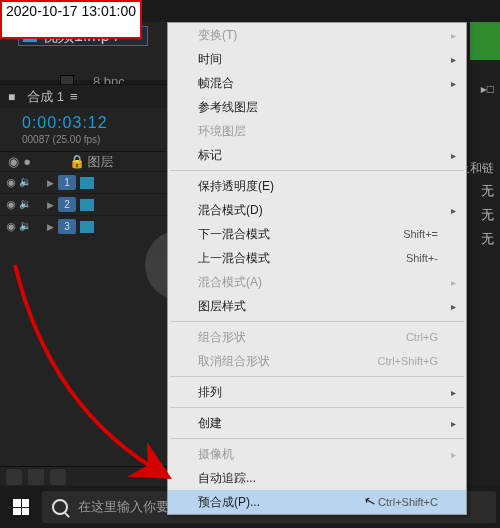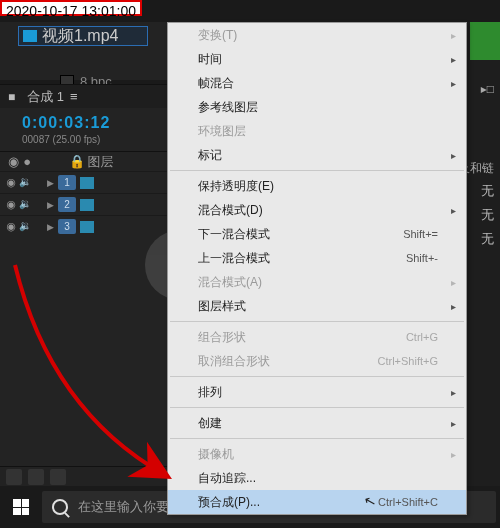--- a/index.html
+++ b/index.html
@@ -1,28 +1,28 @@
 <!DOCTYPE html>
 <html><head>
 <meta charset="utf-8">
 <style>
 *{margin:0;padding:0;box-sizing:border-box;font-family:"Microsoft YaHei",Arial,sans-serif;font-size:13px;-webkit-font-smoothing:antialiased}
 body{width:500px;height:528px;background:#1a1a1a;overflow:hidden;position:relative}
-.ts{position:absolute;top:0;left:0;height:16px;background:#fff;border:2px solid #d00;color:#000;padding:1px 4px;font-size:14px;z-index:50}
+.ts{position:absolute;top:0;left:0;height:39px;background:#fff;border:2px solid #d00;color:#000;padding:1px 4px;font-size:14px;z-index:50}
 .top-area{position:absolute;top:22px;left:0;right:0;height:58px;background:#232323}
 .proj{position:absolute;top:4px;left:18px;width:130px;height:20px;border:1px solid #2b6db3;background:#1f2b38;display:flex;align-items:center;padding:0 4px}
 .vicon{width:14px;height:12px;background:#1a9bd7;margin-right:5px}
 .vtxt{color:#ccc;font-size:16px}
 .meta{position:absolute;top:52px;left:60px;color:#888;font-size:10px;display:flex;gap:6px}
-.bpc{display:flex;align-items:center;gap:6px}
+.bpc{display:flex;align-items:center;gap:19px}
 .colorchip{width:14px;height:14px;background:#333;border:1px solid #000}
 .tl-panel{position:absolute;top:84px;left:0;width:167px;bottom:42px;background:#232323}
 .tl-tab{height:24px;background:#1e1e1e;display:flex;align-items:center;padding:0 8px;color:#bbb;font-size:12px;border-top:1px solid #111}
 .tc{display:flex;align-items:baseline;padding:6px 8px 2px 22px}
-.tc-v{color:#1a9bd7;font-size:16px;font-weight:700;letter-spacing:1px}
+.tc-v{color:#1a9bd7;font-size:16px;font-weight:400;letter-spacing:1px}
 .fps{color:#888;font-size:10px;padding:0 8px 6px 22px}
 .hdr-row{height:20px;display:flex;align-items:center;padding:0 4px;color:#999;font-size:11px;border-top:1px solid #111}
 .hdr-row .lock{margin-left:38px}
 .layer-rows{background:#232323}
 .lrow{height:22px;display:flex;align-items:center;border-top:1px solid #1a1a1a;padding:0 4px}
 .eye{width:14px;height:14px;display:flex;align-items:center;justify-content:center;color:#999;font-size:11px;margin-right:1px}
 .spk{width:14px;height:14px;color:#999;font-size:10px;margin-right:14px;text-align:center}
 .tri{color:#888;font-size:9px;margin-right:4px}
 .num-badge{width:18px;height:15px;background:#3a6a9a;color:#cde;display:flex;align-items:center;justify-content:center;font-size:10px;margin-right:4px;border-radius:2px}
 .ftype{width:14px;height:12px;background:#2a8ab0}

